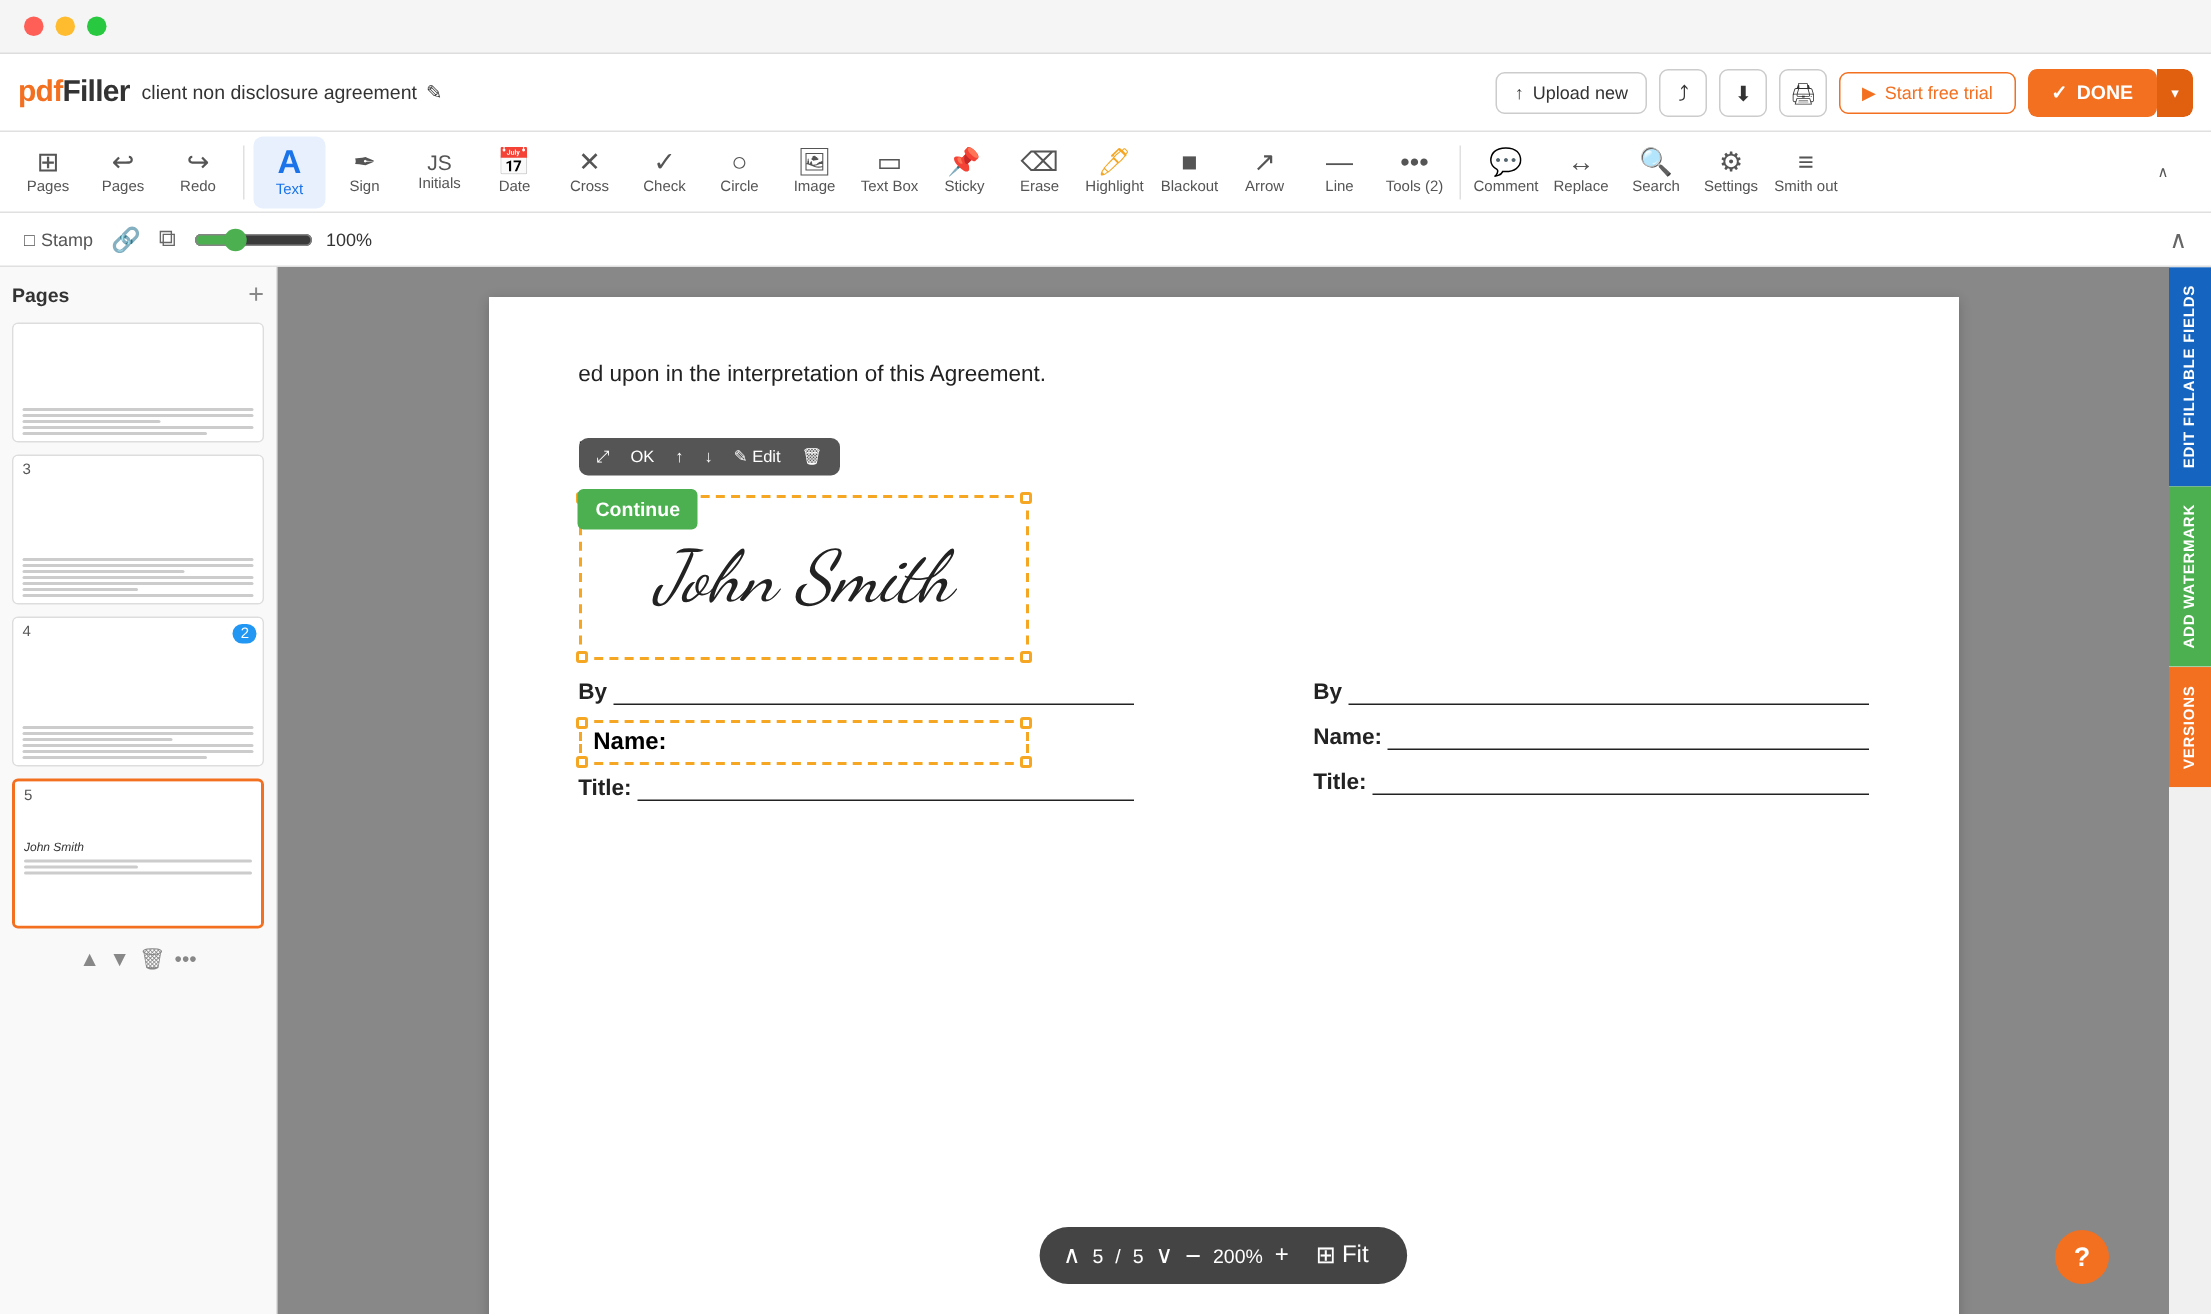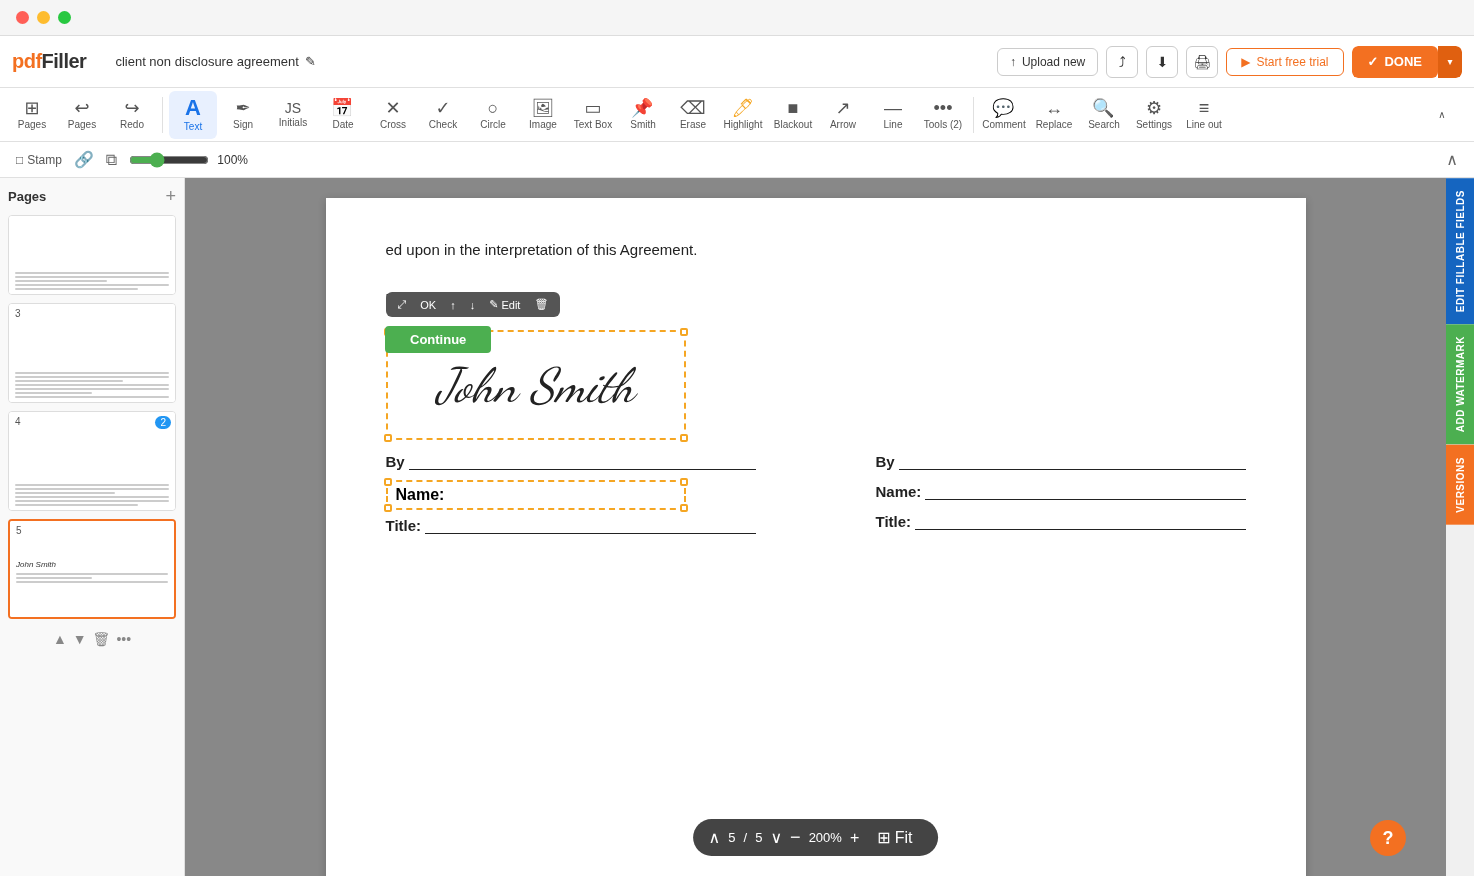--- a/index.html
+++ b/index.html
@@ -21,21 +21,21 @@
     .tl-green { background: #28c840; }
 
     
     .header {
       background: #fff;
       height: 52px;
       display: flex;
       align-items: center;
       padding: 0 12px;
       border-bottom: 1px solid #e0e0e0;
-      gap: 29px;
+      gap: 8px;
     }
     .logo { color: #f37021; font-weight: 800; font-size: 20px; letter-spacing: -0.5px; }
     .logo span { color: #333; }
     .doc-info { flex: 1; }
     .doc-title { font-size: 13px; color: #333; font-weight: 500; display: flex; align-items: center; gap: 6px; }
     .doc-meta { font-size: 11px; color: #888; display: flex; align-items: center; gap: 4px; }
     .doc-meta a { color: #f37021; text-decoration: none; }
     .header-actions { display: flex; align-items: center; gap: 8px; }
     .btn-upload { background: #fff; border: 1px solid #ccc; border-radius: 6px; padding: 6px 12px; font-size: 12px; cursor: pointer; display: flex; align-items: center; gap: 6px; color: #333; }
     .btn-icon { background: #fff; border: 1px solid #ccc; border-radius: 6px; width: 32px; height: 32px; display: flex; align-items: center; justify-content: center; cursor: pointer; font-size: 14px; color: #333; }
@@ -110,21 +110,21 @@
 
     
     .continue-btn {
       position: absolute;
       left: 200px;
       top: 148px;
       background: #4caf50;
       color: #fff;
       border: none;
       border-radius: 4px;
-      padding: 6px 25px;
+      padding: 6px 12px;
       font-size: 13px;
       font-weight: 600;
       cursor: pointer;
       z-index: 100;
     }
 
     
     .doc-area {
       flex: 1;
       background: #888;
@@ -357,21 +357,21 @@
   <button class="tool-btn">
     <span class="icon">🖼</span>
     <span class="tool-label">Image</span>
   </button>
   <button class="tool-btn">
     <span class="icon">▭</span>
     <span class="tool-label">Text Box</span>
   </button>
   <button class="tool-btn">
     <span class="icon">📌</span>
-    <span class="tool-label">Smith</span>
+    <span class="tool-label">Sticky</span>
   </button>
   <button class="tool-btn">
     <span class="icon">⌫</span>
     <span class="tool-label">Erase</span>
   </button>
   <button class="tool-btn">
     <span class="icon" style="color:#f5a623;">🖊</span>
     <span class="tool-label">Highlight</span>
   </button>
   <button class="tool-btn">
@@ -402,21 +402,21 @@
   <button class="tool-btn">
     <span class="icon">🔍</span>
     <span class="tool-label">Search</span>
   </button>
   <button class="tool-btn">
     <span class="icon">⚙</span>
     <span class="tool-label">Settings</span>
   </button>
   <button class="tool-btn">
     <span class="icon">≡</span>
-    <span class="tool-label">Line out</span>
+    <span class="tool-label">Smith out</span>
   </button>
   <button style="margin-left:auto;" class="tool-btn">
     <span>∧</span>
   </button>
 </div>
 
 <div class="subtoolbar">
   <div class="stamp-btn">
     <span>□</span>
     <span>Stamp</span>

